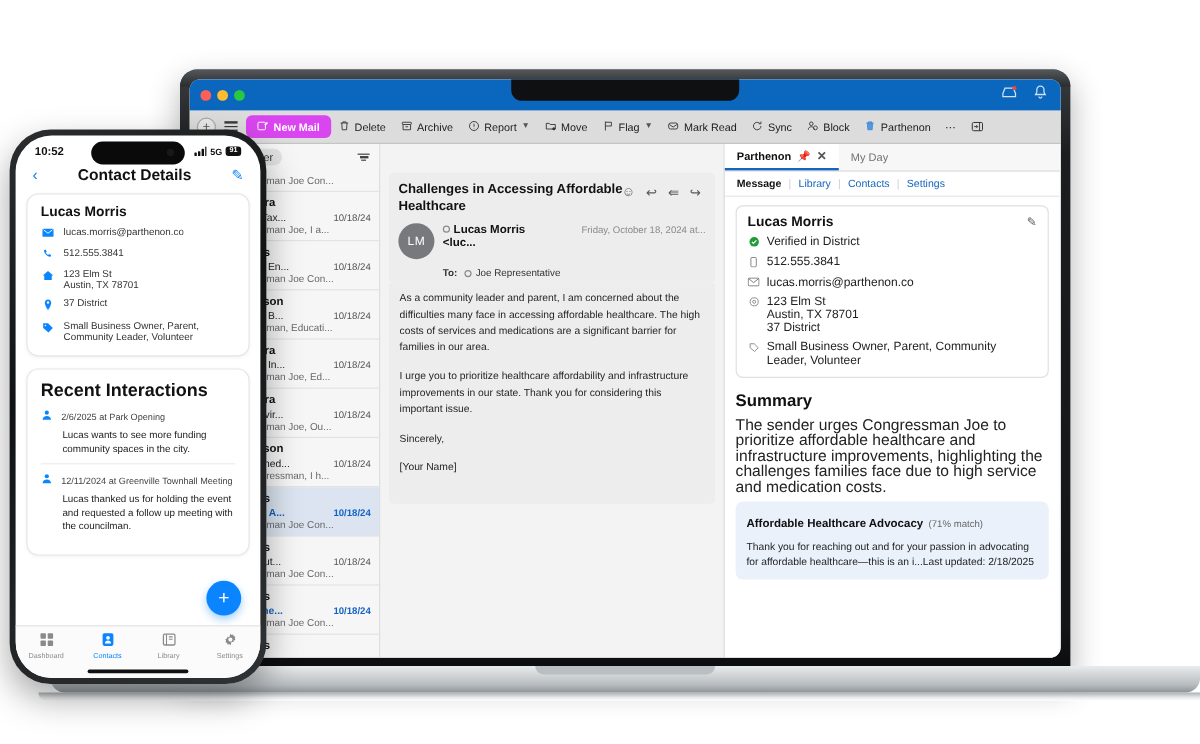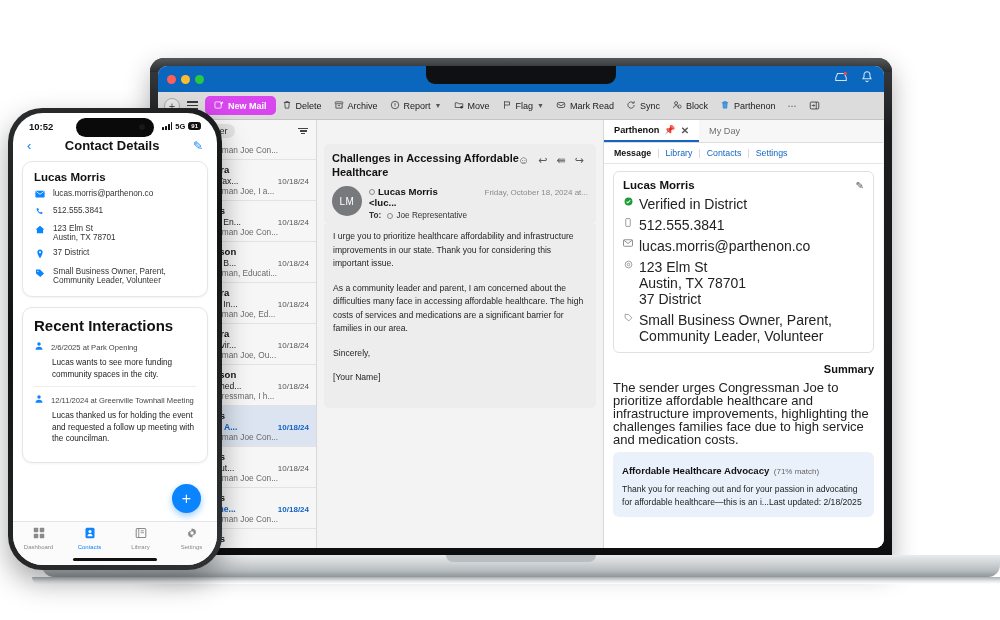--- a/index.html
+++ b/index.html
@@ -108,21 +108,21 @@
   .readcol{ width:287px; background:#f3f3f3; border-right:1px solid #d8d8d8; padding:24px 7px; }
   .rc-card{ background:#ededed; border-radius:5px; padding:7px 8px 4px; }
   .rc-title{ font-size:11px; font-weight:bold; color:#121212; line-height:14px; width:200px;}
   .rc-acts{ position:absolute; right:12px; top:10px; display:flex; gap:9px; color:#5a5a5a; font-size:11px;}
   .rc-head{ position:relative; }
   .rc-sender{ display:flex; gap:7px; margin-top:7px; align-items:flex-start;}
   .avatar{ width:30px;height:30px;border-radius:50%;background:#78797c;color:#fff;
            display:flex;align-items:center;justify-content:center;font-size:10px;letter-spacing:.5px;}
   .sname{ font-size:9.6px; font-weight:bold; color:#111; }
   .sdate{ font-size:8px; color:#8a8a8a; white-space:nowrap;}
-  .sto{ font-size:8.2px; color:#333; margin-top:3px;}
+  .sto{ font-size:8.2px; color:#333; margin-top:15px;}
   .ring{ display:inline-block;width:6px;height:6px;border:1.2px solid #8b8b8b;border-radius:50%;
          margin-right:3px; vertical-align:middle;}
   .rc-body{ background:#ededed; border-radius:0 0 5px 5px; padding:6px 9px 12px;
             font-size:8.6px; color:#1f1f1f; line-height:13.5px;}
   .rc-body p{ margin-bottom:11px; }
 
   
   .pancol{ width:279px; background:#fff; }
   .pan-tabs{ display:flex; height:23px; border-bottom:1px solid #dcdcdc; background:#f7f7f7;}
   .pan-tab{ display:flex; align-items:center; gap:5px; padding:0 10px; font-size:9.2px; color:#707070;}
@@ -130,24 +130,24 @@
   .pin{ color:#1565c0; font-size:9px; }
   .xcl{ color:#555; font-size:10px; }
   .pan-sub{ display:flex; align-items:center; gap:6px; height:21px; padding:0 10px;
             font-size:8.8px; border-bottom:1px solid #e6e6e6; }
   .pan-sub .s{ color:#1565c0; }
   .pan-sub .s.cur{ color:#111; font-weight:bold;}
   .pan-sub .bar{ color:#cfcfcf; }
   .pan-inner{ padding:7px 9px; }
   .ctcard{ border:1px solid #e0e0e0; border-radius:6px; padding:7px 9px 8px; }
   .ct-name{ font-size:11.5px; font-weight:bold; color:#111; }
-  .ct-row{ display:flex; gap:6px; align-items:flex-start; margin-top:5px; font-size:14px; color:#222;}
+  .ct-row{ display:flex; gap:6px; align-items:flex-start; margin-top:5px; font-size:10px; color:#222;}
   .ct-ic{ width:10px; flex:0 0 10px; color:#6c6c6c; font-size:8px; text-align:center; padding-top:1px;}
   .verif{ color:#1f9c3a; }
-  .h2{ font-size:11px; font-weight:bold; color:#111; margin:10px 0 6px;text-align:right;}
+  .h2{ font-size:14px; font-weight:bold; color:#111; margin:10px 0 6px;}
   .sumtxt{ font-size:13px; color:#222; line-height:13px;}
   .sugg{ background:#eaf1fb; border-radius:6px; padding:8px 9px; margin-top:6px;}
   .sugg-t{ font-size:9.6px; font-weight:bold; color:#111; }
   .sugg-m{ font-size:8px; color:#666; font-weight:normal; }
   .sugg-b{ font-size:8.6px; color:#1d1d1d; line-height:13px; margin-top:5px;}
 
   
   #phone{ position:absolute; left:8px; top:108px; width:214px; height:462px; }
   .pbody{
     position:absolute; inset:0; border-radius:34px;
@@ -460,22 +460,22 @@
                   <div class="sdate">Friday, October 18, 2024 at...</div>
                 </div>
                 <div class="sto">
                   <b>To:</b>
                   <span class="ring" style="margin-left:4px"></span><span>Joe Representative</span>
                 </div>
               </div>
             </div>
           </div>
           <div class="rc-body">
+            <p>As a community leader and parent, I am concerned about the difficulties many face in accessing affordable healthcare. The high costs of services and medications are a significant barrier for families in our area.</p>
             <p>I urge you to prioritize healthcare affordability and infrastructure improvements in our state. Thank you for considering this important issue.</p>
-            <p>As a community leader and parent, I am concerned about the difficulties many face in accessing affordable healthcare. The high costs of services and medications are a significant barrier for families in our area.</p>
             <p>Sincerely,</p>
             <p>[Your Name]</p>
           </div>
         </div>
 
         <div class="pancol">
           <div class="pan-tabs">
             <div class="pan-tab sel">
               <span>Parthenon</span>
               <span class="pin">📌</span>

